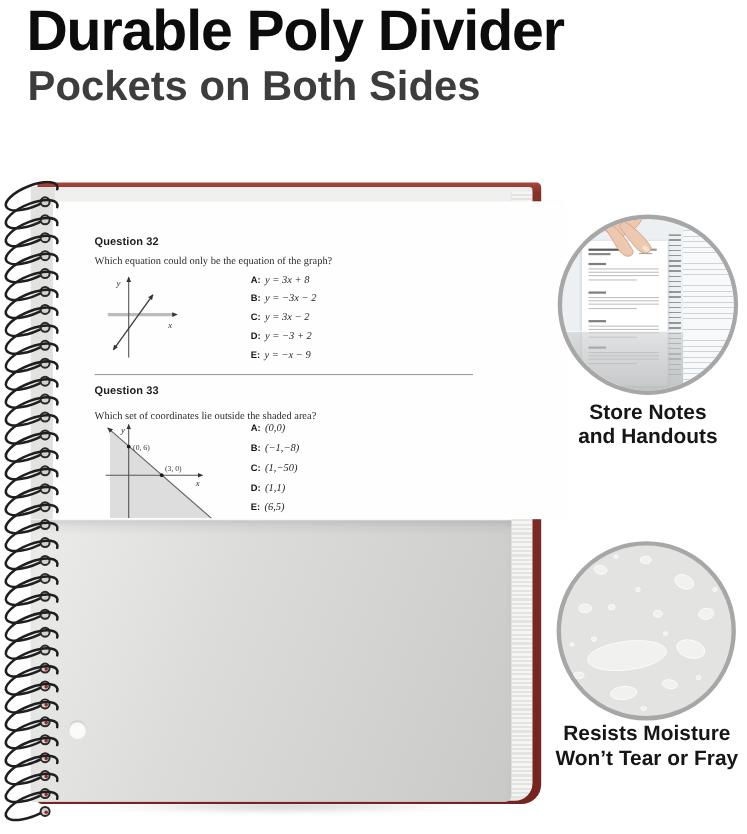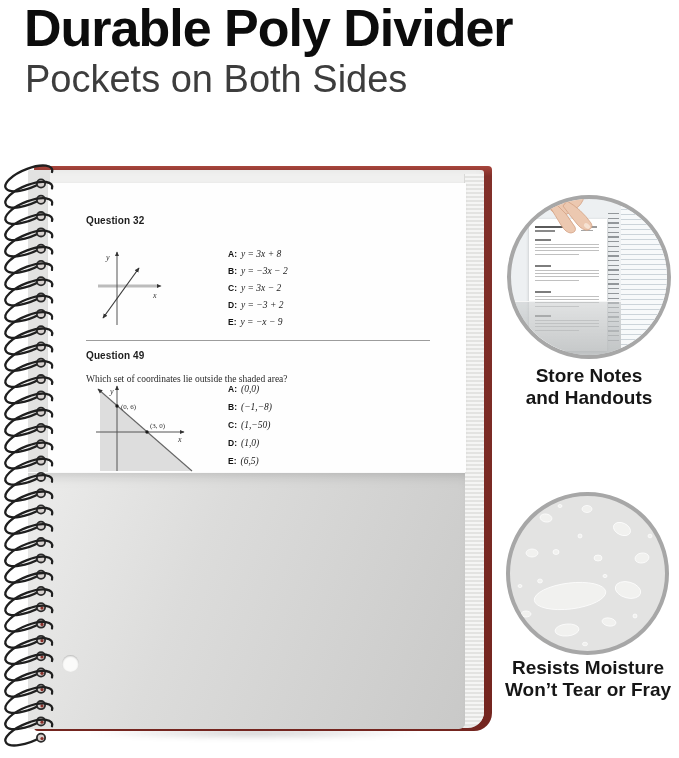--- a/index.html
+++ b/index.html
@@ -2,37 +2,37 @@
 <html><head>
 <meta charset="utf-8">
 <style>
   html,body{margin:0;padding:0;background:#fff;}
   .canvas{position:relative;width:679px;height:758px;background:#ffffff;overflow:hidden;
           font-family:"Liberation Sans",sans-serif;}
 
   
   .title{position:absolute;left:24px;top:0px;font-size:52px;line-height:56px;font-weight:700;
          letter-spacing:-1px;color:#0c0c0c;white-space:nowrap;text-align:right;}
-  .subtitle{position:absolute;left:25px;top:58px;font-size:38px;line-height:42px;font-weight:400;
+  .subtitle{position:absolute;left:25px;top:58px;font-size:38px;line-height:42px;font-weight:700;
             color:#3d3d3d;letter-spacing:0;white-space:nowrap;}
 
   
   .notebook{position:absolute;left:8px;top:163px;width:496px;height:592px;}
   .cover{position:absolute;left:26px;top:3px;width:458px;height:565px;
          background:linear-gradient(180deg,#a8453c 0,#82302a 10px,#74251f 100%);
          border-radius:3px 4px 18px 4px;}
   .divider{position:absolute;left:20px;top:7px;width:456px;height:558px;background:#f0f0ef;
            border-radius:2px 3px 16px 3px;box-shadow:inset 0 0 8px rgba(0,0,0,.05);}
   .margin-strip{position:absolute;left:20px;top:7px;width:22px;height:558px;background:#e2e2e1;
                 border-radius:2px 0 0 3px;}
   .page-edge{position:absolute;left:456px;top:11px;width:19px;height:552px;
              background:repeating-linear-gradient(180deg,#f5f5f4 0 2px,#e3e3e1 2px 4px);
              border-left:1px solid #d9d9d7;border-radius:0 0 14px 0;}
   .worksheet{position:absolute;left:40px;top:20px;width:418px;height:289px;background:#fefefe;
-             box-shadow:0 0 2px rgba(0,0,0,.06);}
+             box-shadow:0 0 2px rgba(0,0,0,.06);padding-left:48px;}
   .pocket{position:absolute;left:20px;top:309px;width:437px;height:256px;
           background:linear-gradient(112deg,#ececeb 0%,#dcdcdb 38%,#c9c9c8 100%);
           border-top:1px solid #fafafa;border-radius:0 0 6px 2px;
           box-shadow:inset 0 10px 16px -12px rgba(0,0,0,.28);}
   .thumb-hole{position:absolute;left:54px;top:492px;width:17px;height:17px;border-radius:50%;
               background:#fbfbfa;box-shadow:inset 0 1px 2px rgba(0,0,0,.28);}
   .coils{position:absolute;left:-8px;top:1px;width:62px;height:584px;}
   .nb-shadow{position:absolute;left:12px;top:563px;width:468px;height:20px;
              background:radial-gradient(ellipse 50% 50% at 50% 35%,rgba(40,40,40,.20),rgba(0,0,0,0) 72%);
              filter:blur(2px);}
@@ -77,20 +77,21 @@
 
   <div class="notebook">
     <div class="nb-shadow"></div>
     <div class="cover"></div>
     <div class="divider"></div>
     <div class="margin-strip"></div>
     <div class="page-edge"></div>
 
     <div class="worksheet">
       <div class="q-head" style="top:32px">Question 32</div>
+      <div class="q-prompt" style="top:50px">Which equation could only be the equation of the graph?</div>
 
       <svg class="graph" style="left:42px;top:64px" width="80" height="86" viewBox="0 0 80 86">
         <defs>
           <marker id="ah" viewBox="0 0 10 10" refX="8" refY="5" markerWidth="5.5" markerHeight="5.5" markerUnits="userSpaceOnUse" orient="auto-start-reverse">
             <path d="M0 1 L9 5 L0 9 z" fill="#333"></path>
           </marker>
         </defs>
         <line x1="8" y1="39" x2="68" y2="39" stroke="#bcbcbc" stroke-width="3"></line>
         <line x1="60" y1="39" x2="71" y2="39" stroke="#bcbcbc" stroke-width="1" marker-end="url(#ah)"></line>
         <line x1="27" y1="78" x2="27" y2="5" stroke="#555" stroke-width="1" marker-end="url(#ah)"></line>
@@ -115,21 +116,21 @@
           <span class="ol">D:</span>
           <span class="ov">y = −3 + 2</span>
         </div>
       <div class="opt" style="top:134px">
           <span class="ol">E:</span>
           <span class="ov">y = −x − 9</span>
         </div>
 
       <div class="sep"></div>
 
-      <div class="q-head" style="top:167px">Question 49</div>
+      <div class="q-head" style="top:167px">Question 33</div>
       <div class="q-prompt" style="top:191px">Which set of coordinates lie outside the shaded area?</div>
 
       <svg class="graph" style="left:44px;top:199px" width="102" height="90" viewBox="0 0 102 90">
         <polygon points="8,9 100,89 8,89" fill="#d9d9d9" opacity="0.9"></polygon>
         <line x1="25" y1="89" x2="25" y2="4" stroke="#555" stroke-width="1" marker-end="url(#ah)"></line>
         <line x1="4" y1="50" x2="92" y2="50" stroke="#555" stroke-width="1" marker-end="url(#ah)"></line>
         <line x1="6" y1="7" x2="100" y2="89" stroke="#666" stroke-width="1.1" marker-start="url(#ah)"></line>
         <circle cx="25" cy="24" r="1.7" fill="#1a1a1a"></circle>
         <circle cx="55" cy="50" r="1.7" fill="#1a1a1a"></circle>
         <text class="gpt" x="29" y="27">(0, 6)</text>
@@ -145,21 +146,21 @@
       <div class="opt" style="top:219px">
           <span class="ol">B:</span>
           <span class="ov">(−1,−8)</span>
         </div>
       <div class="opt" style="top:237px">
           <span class="ol">C:</span>
           <span class="ov">(1,−50)</span>
         </div>
       <div class="opt" style="top:255px">
           <span class="ol">D:</span>
-          <span class="ov">(1,0)</span>
+          <span class="ov">(1,1)</span>
         </div>
       <div class="opt" style="top:273px">
           <span class="ol">E:</span>
           <span class="ov">(6,5)</span>
         </div>
     </div>
 
     <div class="pocket"></div>
     <div class="thumb-hole"></div>
     <svg class="coils" id="coils" viewBox="0 0 62 584">

